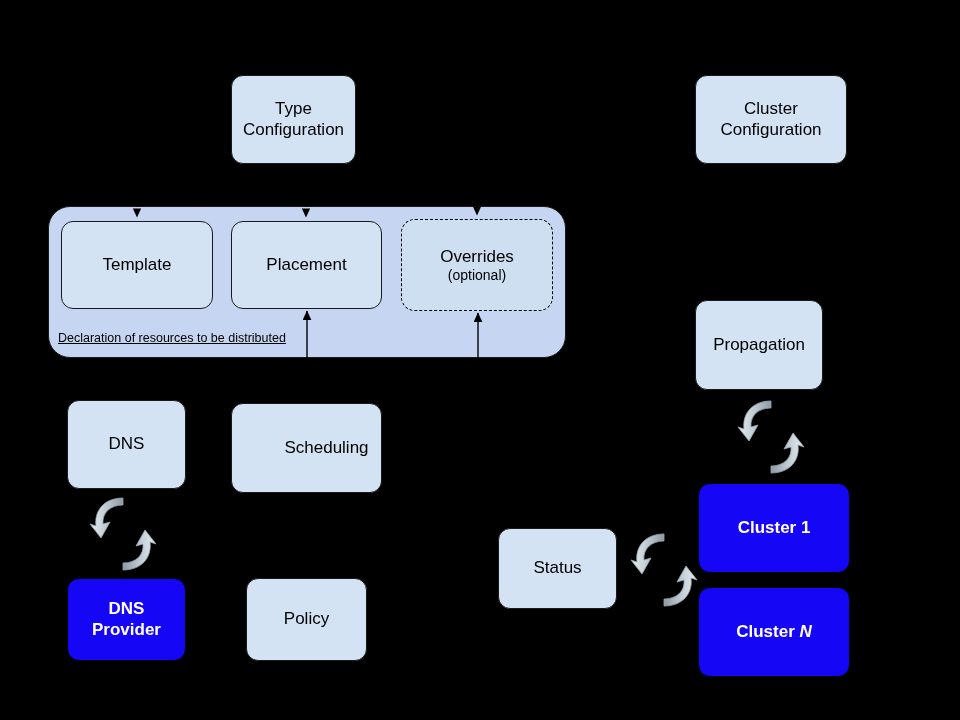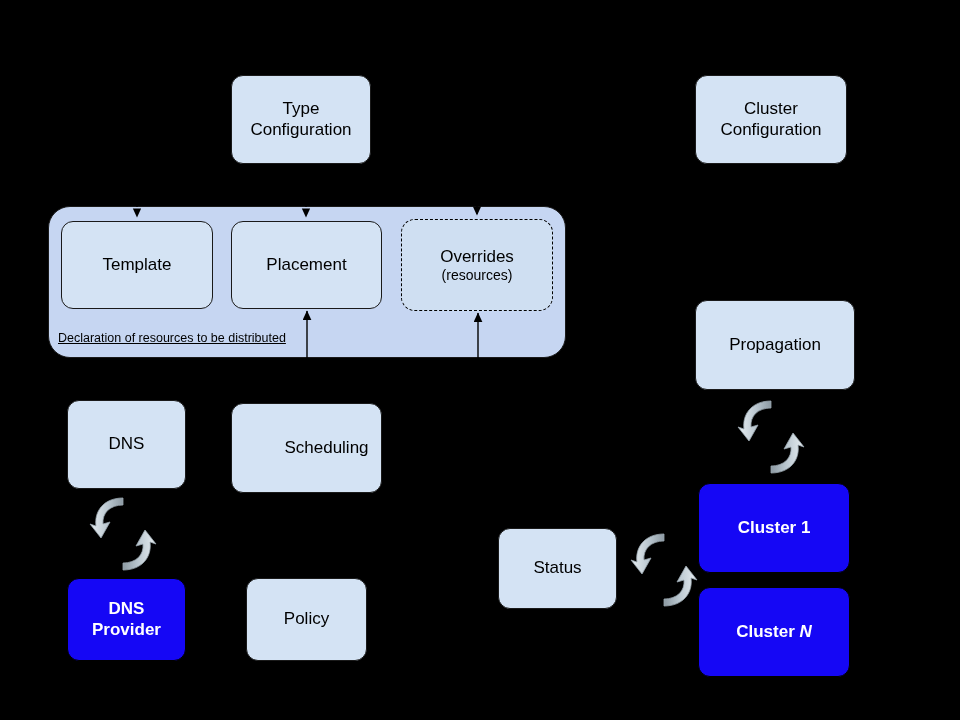--- a/index.html
+++ b/index.html
@@ -140,42 +140,42 @@
     </svg>
   </div>
 
   <div class="sync-icon" style="left:629px;top:528px;">
     <svg width="70" height="84" viewBox="0 0 70 84" xmlns="http://www.w3.org/2000/svg">
       <path d="M35 6 C15 6 6 20 8 34 L2 32 L13 46 L22 30 L15 32 C14 21 22 13 35 13 Z" fill="url(#gradA)" stroke="#9aa7b0" stroke-width="0.8"></path>
       <path d="M35 78 C55 78 64 64 62 50 L68 52 L57 38 L48 54 L55 52 C56 63 48 71 35 71 Z" fill="url(#gradB)" stroke="#9aa7b0" stroke-width="0.8"></path>
     </svg>
   </div>
 
-  <div class="node node-light" id="n-type-configuration" style="left: 231px; top: 75px; width: 140px; height: 89px; background: rgb(212, 227, 244);">
+  <div class="node node-light" id="n-type-configuration" style="left: 231px; top: 75px; width: 125px; height: 89px; background: rgb(212, 227, 244);">
     <span class="node-label">Type
 Configuration</span>
   </div>
 
   <div class="node node-light" id="n-cluster-configuration" style="left: 695px; top: 75px; width: 152px; height: 89px; background: rgb(212, 227, 244);">
     <span class="node-label">Cluster
 Configuration</span>
   </div>
 
   <div class="node node-light" id="n-template" style="left: 61px; top: 221px; width: 152px; height: 88px; background: rgb(212, 227, 244);">
     <span class="node-label">Template</span>
   </div>
 
   <div class="node node-light" id="n-placement" style="left: 231px; top: 221px; width: 151px; height: 88px; background: rgb(212, 227, 244);">
     <span class="node-label">Placement</span>
   </div>
 
   <div class="node node-dashed" id="n-overrides" style="left: 401px; top: 219px; width: 152px; height: 92px;">
     <span>
       <span class="node-label">Overrides</span>
-      <span class="sub-label">(resources)</span>
+      <span class="sub-label">(optional)</span>
     </span>
   </div>
 
   <div class="node node-light" id="n-dns" style="left: 67px; top: 400px; width: 119px; height: 89px; background: rgb(212, 227, 244);">
     <span class="node-label">DNS</span>
   </div>
 
   <div class="node node-light" id="n-scheduling" style="left: 231px; top: 403px; width: 151px; height: 90px; background: rgb(212, 227, 244); padding-left: 40px;">
     <span class="node-label">Scheduling</span>
   </div>
@@ -186,21 +186,21 @@
   </div>
 
   <div class="node node-light" id="n-policy" style="left: 246px; top: 578px; width: 121px; height: 83px; background: rgb(212, 227, 244);">
     <span class="node-label">Policy</span>
   </div>
 
   <div class="node node-light" id="n-status" style="left: 498px; top: 528px; width: 119px; height: 81px; background: rgb(212, 227, 244);">
     <span class="node-label">Status</span>
   </div>
 
-  <div class="node node-light" id="n-propagation" style="left: 695px; top: 300px; width: 160px; height: 90px; background: rgb(212, 227, 244);">
+  <div class="node node-light" id="n-propagation" style="left: 695px; top: 300px; width: 128px; height: 90px; background: rgb(212, 227, 244);">
     <span class="node-label">Propagation</span>
   </div>
 
   <div class="node node-blue" id="n-cluster-1" style="left: 698px; top: 483px; width: 152px; height: 90px; background: rgb(21, 7, 245); color: rgb(255, 255, 255);">
     <span class="node-label">Cluster 1</span>
   </div>
 
   <div class="node node-blue" id="n-cluster-n" style="left: 698px; top: 587px; width: 152px; height: 90px; background: rgb(21, 7, 245); color: rgb(255, 255, 255);">
     <span><span>Cluster </span><i>N</i></span>
   </div>

